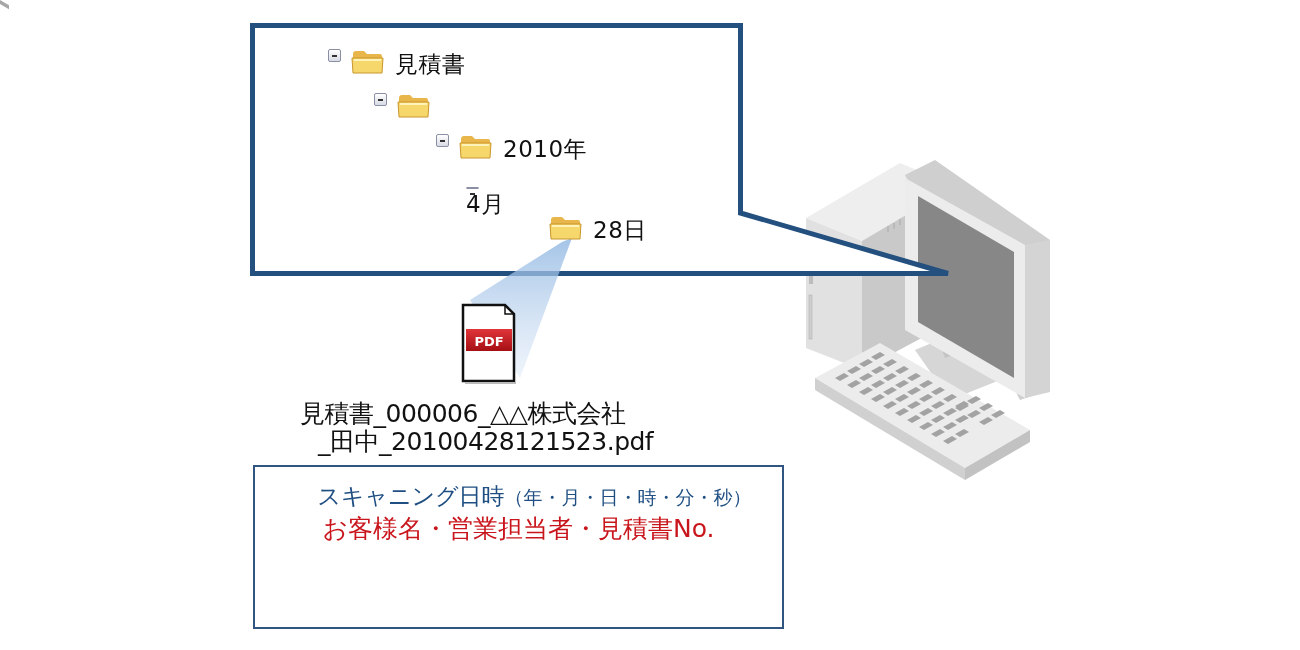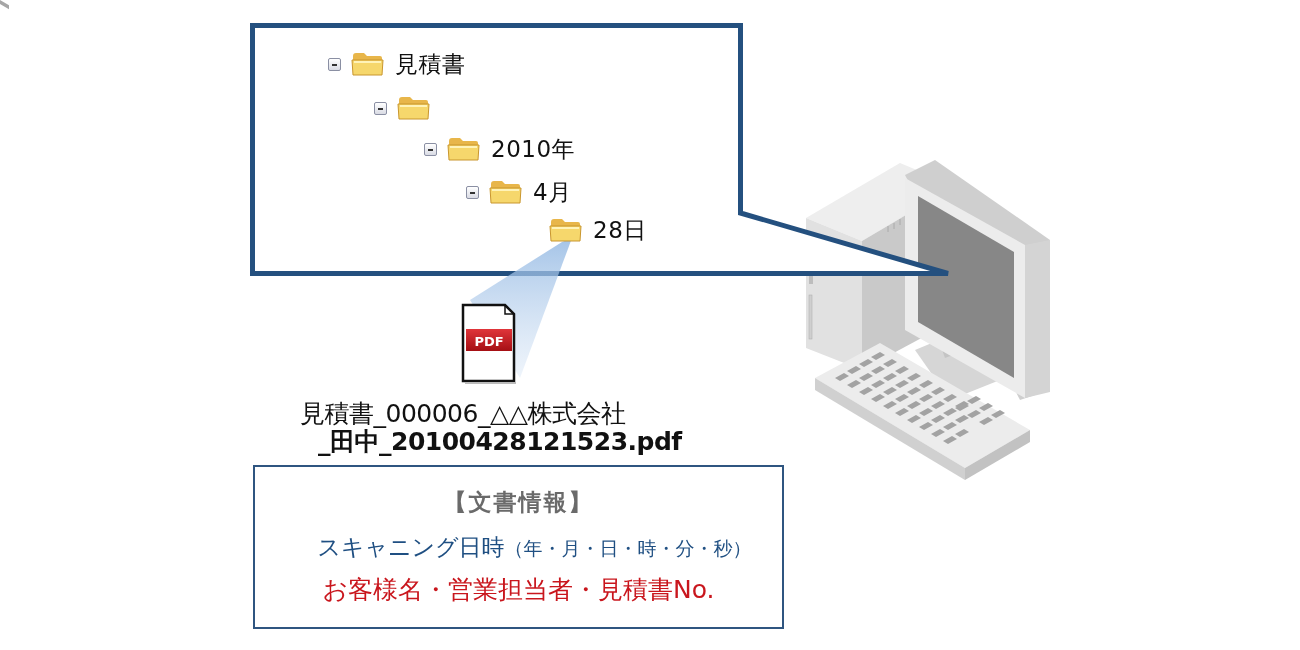--- a/index.html
+++ b/index.html
@@ -1,35 +1,35 @@
 <!DOCTYPE html>
 <html><head>
 <meta charset="utf-8">
 <style>
   html, body { margin:0; padding:0; background:#ffffff; }
   body { width:1300px; height:650px; position:relative; overflow:hidden;
          font-family:"DejaVu Sans","Liberation Sans",sans-serif; }
   #art { position:absolute; left:0; top:0; width:1300px; height:650px; }
-  .tree-row { position:absolute; display:flex; align-items:center; height:30px; }
+  .tree-row { position:absolute; display:flex; align-items:flex-start; height:30px; }
   .toggle { width:13px; height:13px; box-sizing:border-box; border:1px solid #8a8fa3;
             border-radius:2px; background:linear-gradient(#ffffff,#d9dbe4);
             position:relative; margin-right:10px; }
   .toggle::after { content:""; position:absolute; left:3px; right:3px; top:5px; height:2px; background:#333; }
   .folder { width:34px; height:26px; margin-right:10px; }
   .tree-label { font-size:23px; color:#111; letter-spacing:0.5px; white-space:nowrap;
                 font-family:"DejaVu Sans",sans-serif; }
   .file-name { position:absolute; left:300px; top:400px; width:390px; font-size:25px; line-height:28px;
                color:#111; font-family:"DejaVu Sans",sans-serif; letter-spacing:-0.5px; }
   .file-name div { white-space:nowrap; }
   .info-box { position:absolute; left:253px; top:465px; width:531px; height:164px; box-sizing:border-box;
               border:2px solid #2f5580; background:#fff; text-align:center; }
   .info-title { margin-top:20px; font-size:23px; font-weight:bold; color:#6a6a6a; letter-spacing:2px; }
   .info-line1 { margin-top:14px; font-size:23px; color:#1f4f82;padding-left:32px; }
   .info-line1 .small { font-size:19px; }
-  .info-line2 { margin-top:10px; font-size:25px; color:#c9161d; }
+  .info-line2 { font-size:25px; color:#c9161d; }
 </style>
 </head>
 <body>
 
 <svg id="art" width="1300" height="650" viewBox="0 0 1300 650">
   <defs>
     <linearGradient id="beamGrad" x1="0" y1="0" x2="0" y2="1">
       <stop offset="0" stop-color="#8fb6e2" stop-opacity="0.95"></stop>
       <stop offset="1" stop-color="#dfeaf7" stop-opacity="0.6"></stop>
     </linearGradient>
@@ -153,52 +153,51 @@
     <span class="tree-label">見積書</span>
   </div>
   <div class="tree-row" style="left:374px; top:93px;">
     <span class="toggle"></span>
     <svg class="folder" viewBox="0 0 34 26">
         <path d="M2,5 Q2,2 5,2 L13,2 L16,5 L29,5 Q31,5 31,7 L31,9 L2,9 Z" fill="#e8b64a"></path>
         <path d="M1,9 L32,9 L31,24 L2,24 Z" fill="#f6d76c" stroke="#c9962e" stroke-width="1"></path>
         <path d="M3,11 L30,11" stroke="#fff3b8" stroke-width="2"></path>
       </svg>
   </div>
-  <div class="tree-row" style="left:424px; top:134px;">
+  <div class="tree-row" style="left:436px; top:134px;">
     <span class="toggle"></span>
     <svg class="folder" viewBox="0 0 34 26">
         <path d="M2,5 Q2,2 5,2 L13,2 L16,5 L29,5 Q31,5 31,7 L31,9 L2,9 Z" fill="#e8b64a"></path>
         <path d="M1,9 L32,9 L31,24 L2,24 Z" fill="#f6d76c" stroke="#c9962e" stroke-width="1"></path>
         <path d="M3,11 L30,11" stroke="#fff3b8" stroke-width="2"></path>
       </svg>
     <span class="tree-label">2010年</span>
   </div>
-  <div class="tree-row" style="left:466px; top:177px;">
+  <div class="tree-row" style="left:466px; top:187px;flex-direction:column;">
     <span class="toggle"></span>
     <svg class="folder" viewBox="0 0 34 26">
         <path d="M2,5 Q2,2 5,2 L13,2 L16,5 L29,5 Q31,5 31,7 L31,9 L2,9 Z" fill="#e8b64a"></path>
         <path d="M1,9 L32,9 L31,24 L2,24 Z" fill="#f6d76c" stroke="#c9962e" stroke-width="1"></path>
         <path d="M3,11 L30,11" stroke="#fff3b8" stroke-width="2"></path>
       </svg>
     <span class="tree-label">4月</span>
   </div>
   <div class="tree-row" style="left:549px; top:215px;">
     <svg class="folder" viewBox="0 0 34 26">
         <path d="M2,5 Q2,2 5,2 L13,2 L16,5 L29,5 Q31,5 31,7 L31,9 L2,9 Z" fill="#e8b64a"></path>
         <path d="M1,9 L32,9 L31,24 L2,24 Z" fill="#f6d76c" stroke="#c9962e" stroke-width="1"></path>
         <path d="M3,11 L30,11" stroke="#fff3b8" stroke-width="2"></path>
       </svg>
     <span class="tree-label">28日</span>
   </div>
 </div>
 
 <div class="file-name">
   <div>見積書_000006_△△株式会社</div>
-  <div style="padding-left:18px;font-weight:bold;">_田中_20100428121523.pdf</div>
+  <div style="padding-left:18px;">_田中_20100428121523.pdf</div>
 </div>
 
 <div class="info-box">
-  <div class="info-title">【文書情報】</div>
   <div class="info-line1">
     <span>スキャニング日時</span><span class="small">（年・月・日・時・分・秒）</span>
   </div>
   <div class="info-line2">お客様名・営業担当者・見積書No.</div>
 </div>
 
 </body></html>

